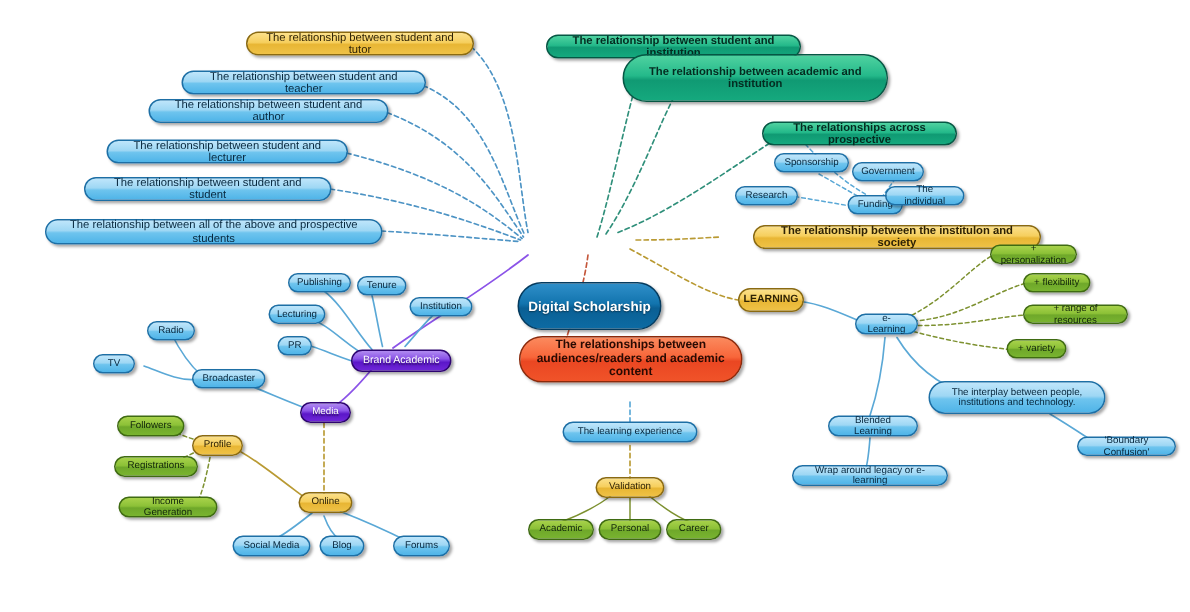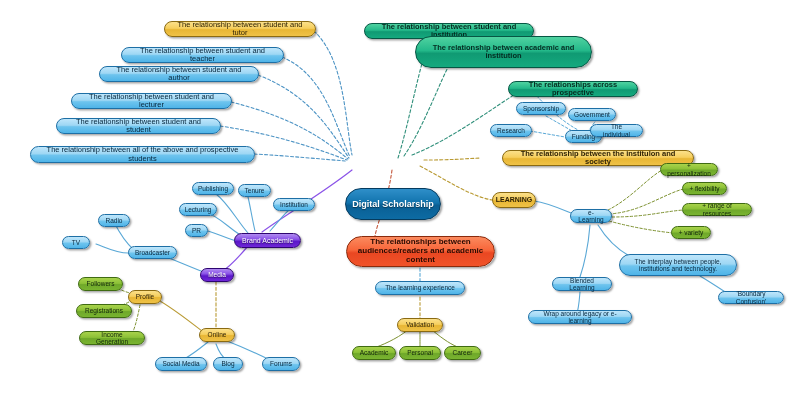--- a/index.html
+++ b/index.html
@@ -186,21 +186,21 @@
   <div class="node c-green s-xs" style="left:660px;top:163px;width:58px;height:13px;">+ personalization</div>
   <div class="node c-green s-xs" style="left:682px;top:182px;width:45px;height:13px;">+ flexibility</div>
   <div class="node c-green s-xs" style="left:682px;top:203px;width:70px;height:13px;">+ range of resources</div>
   <div class="node c-green s-xs" style="left:671px;top:226px;width:40px;height:13px;">+ variety</div>
 
   <div class="node c-blue s-xs" style="left:619px;top:254px;width:118px;height:22px;">The interplay between people, institutions and technology.</div>
   <div class="node c-blue s-xs" style="left:718px;top:291px;width:66px;height:13px;">'Boundary Confusion'</div>
   <div class="node c-blue s-xs" style="left:552px;top:277px;width:60px;height:14px;">Blended Learning</div>
   <div class="node c-blue s-xs" style="left:528px;top:310px;width:104px;height:14px;">Wrap around legacy or e-learning</div>
 
-  <div class="node c-orange s-ml" style="left:346px;top:236px;width:149px;height:31px;">The relationships between audiences/readers and academic content</div>
+  <div class="node c-orange s-ml" style="left:346px;top:224px;width:149px;height:31px;">The relationships between audiences/readers and academic content</div>
   <div class="node c-blue s-xs" style="left:375px;top:281px;width:90px;height:14px;">The learning experience</div>
   <div class="node c-gold s-xs" style="left:397px;top:318px;width:46px;height:14px;">Validation</div>
   <div class="node c-green s-xs" style="left:352px;top:346px;width:44px;height:14px;">Academic</div>
   <div class="node c-green s-xs" style="left:399px;top:346px;width:42px;height:14px;">Personal</div>
   <div class="node c-green s-xs" style="left:444px;top:346px;width:37px;height:14px;">Career</div>
 
   <div class="node c-purple s-sm" style="left:234px;top:233px;width:67px;height:15px;">Brand Academic</div>
   <div class="node c-blue s-xs" style="left:192px;top:182px;width:42px;height:13px;">Publishing</div>
   <div class="node c-blue s-xs" style="left:238px;top:184px;width:33px;height:13px;">Tenure</div>
   <div class="node c-blue s-xs" style="left:273px;top:198px;width:42px;height:13px;">Institution</div>

